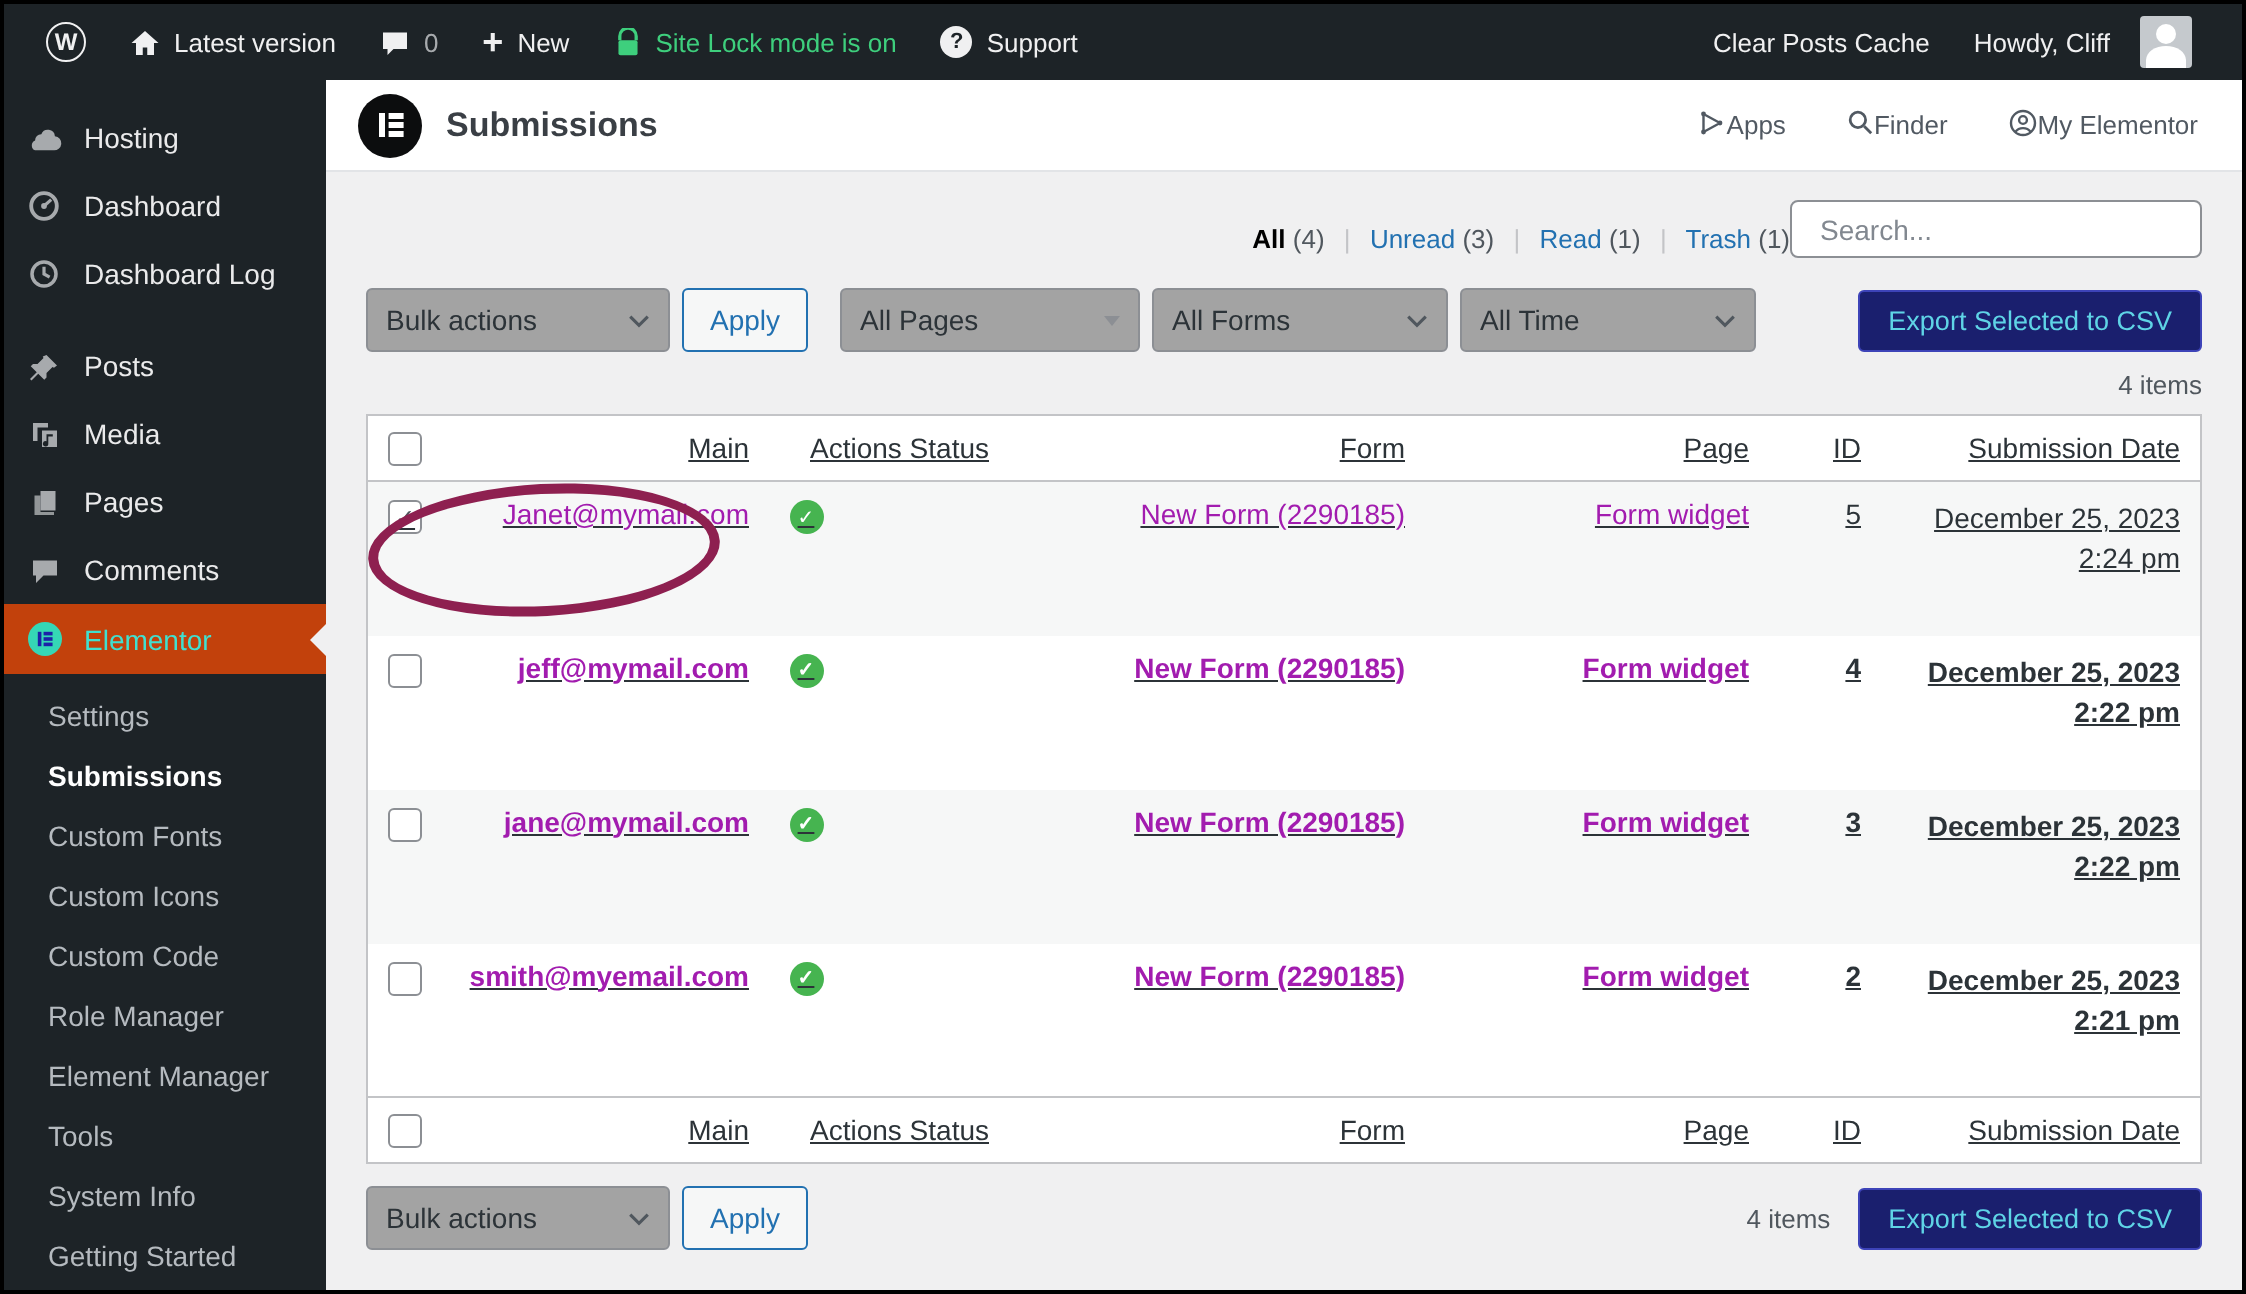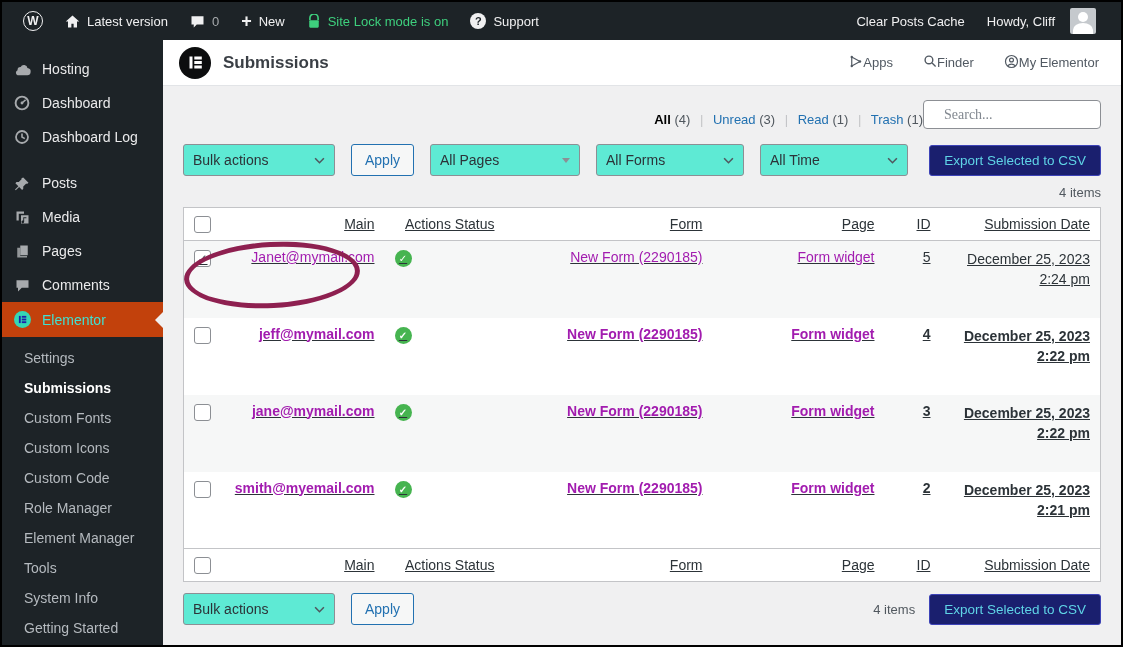--- a/index.html
+++ b/index.html
@@ -45,25 +45,25 @@
   .ph-link { display:flex; align-items:center; cursor:pointer; }
 
   
   .content { padding:14px 20px 0 20px; flex:1; position:relative; }
   .views-row { display:flex; align-items:flex-end; justify-content:flex-end; }
   .views { font-size:13px; padding-bottom:2px; }
   .views .v-label { color:#2271b1; cursor:pointer; }
   .views .v-label.current { color:#000; font-weight:bold; cursor:default; }
   .views .v-count { color:#50575e; }
   .views .v-sep { color:#c3c4c7; margin:0 6px; }
-  .search-input { width:178px; height:29px; border:1px solid #8c8f94; border-radius:4px; background:#fff; padding:0 20px; font-size:14px; font-family:Liberation Serif, serif; color:#2c3338; }
+  .search-input { width:206px; height:29px; border:1px solid #8c8f94; border-radius:4px; background:#fff; padding:0 14px; font-size:14px; font-family:Liberation Sans, sans-serif; color:#2c3338; }
   .search-input::placeholder { color:#828890; }
 
   .toolbar { display:flex; align-items:center; margin-top:15px; }
-  .select { height:32px; background:#5eead4; border:1px solid #8c8f94; border-radius:3px; display:flex; align-items:center; justify-content:space-between; padding:0 9px 0 9px; font-size:14px; color:#2c3338; cursor:pointer; margin-right:16px; }
+  .select { height:32px; background:#a3a3a3; border:1px solid #8c8f94; border-radius:3px; display:flex; align-items:center; justify-content:space-between; padding:0 9px 0 9px; font-size:14px; color:#2c3338; cursor:pointer; margin-right:6px; }
   .select .chev { color:#50575e; margin-left:8px; display:flex; }
   .tri { width:0; height:0; border-left:4px solid transparent; border-right:4px solid transparent; border-top:5px solid #8c8f94; margin-left:8px; }
   .w-bulk { width:152px; } .w-pages { width:150px; } .w-forms { width:148px; } .w-time { width:148px; }
   .btn-apply { height:32px; padding:0 13px; background:#f6f7f7; border:1px solid #2271b1; border-radius:3px; color:#2271b1; font-size:14px; font-family:"Liberation Sans",sans-serif; cursor:pointer; margin-right:16px; }
   .btn-export { height:31px; padding:0 14px; background:#1a1f6e; border:1px solid #3d43b8; border-radius:3px; color:#5fd4e6; font-size:13.5px; font-family:"Liberation Sans",sans-serif; cursor:pointer; margin-left:auto; }
   .items-count { text-align:right; font-size:13px; color:#50575e; margin-top:9px; }
 
   
   table.list { width:100%; margin-top:7px; border:1px solid #c3c4c7; border-collapse:collapse; background:#fff; font-size:14px; table-layout:fixed; }
   table.list th, table.list td { text-align:right; vertical-align:top; padding:8px 10px; color:#2c3338; font-weight:normal;text-decoration:underline; }

